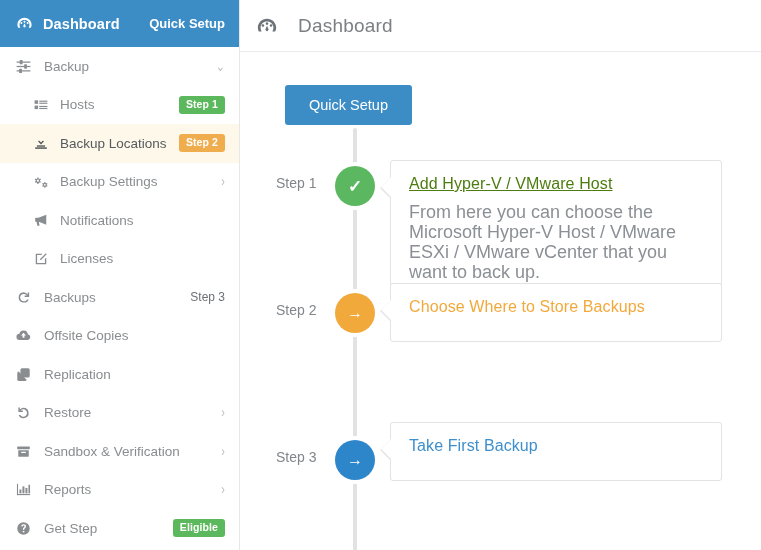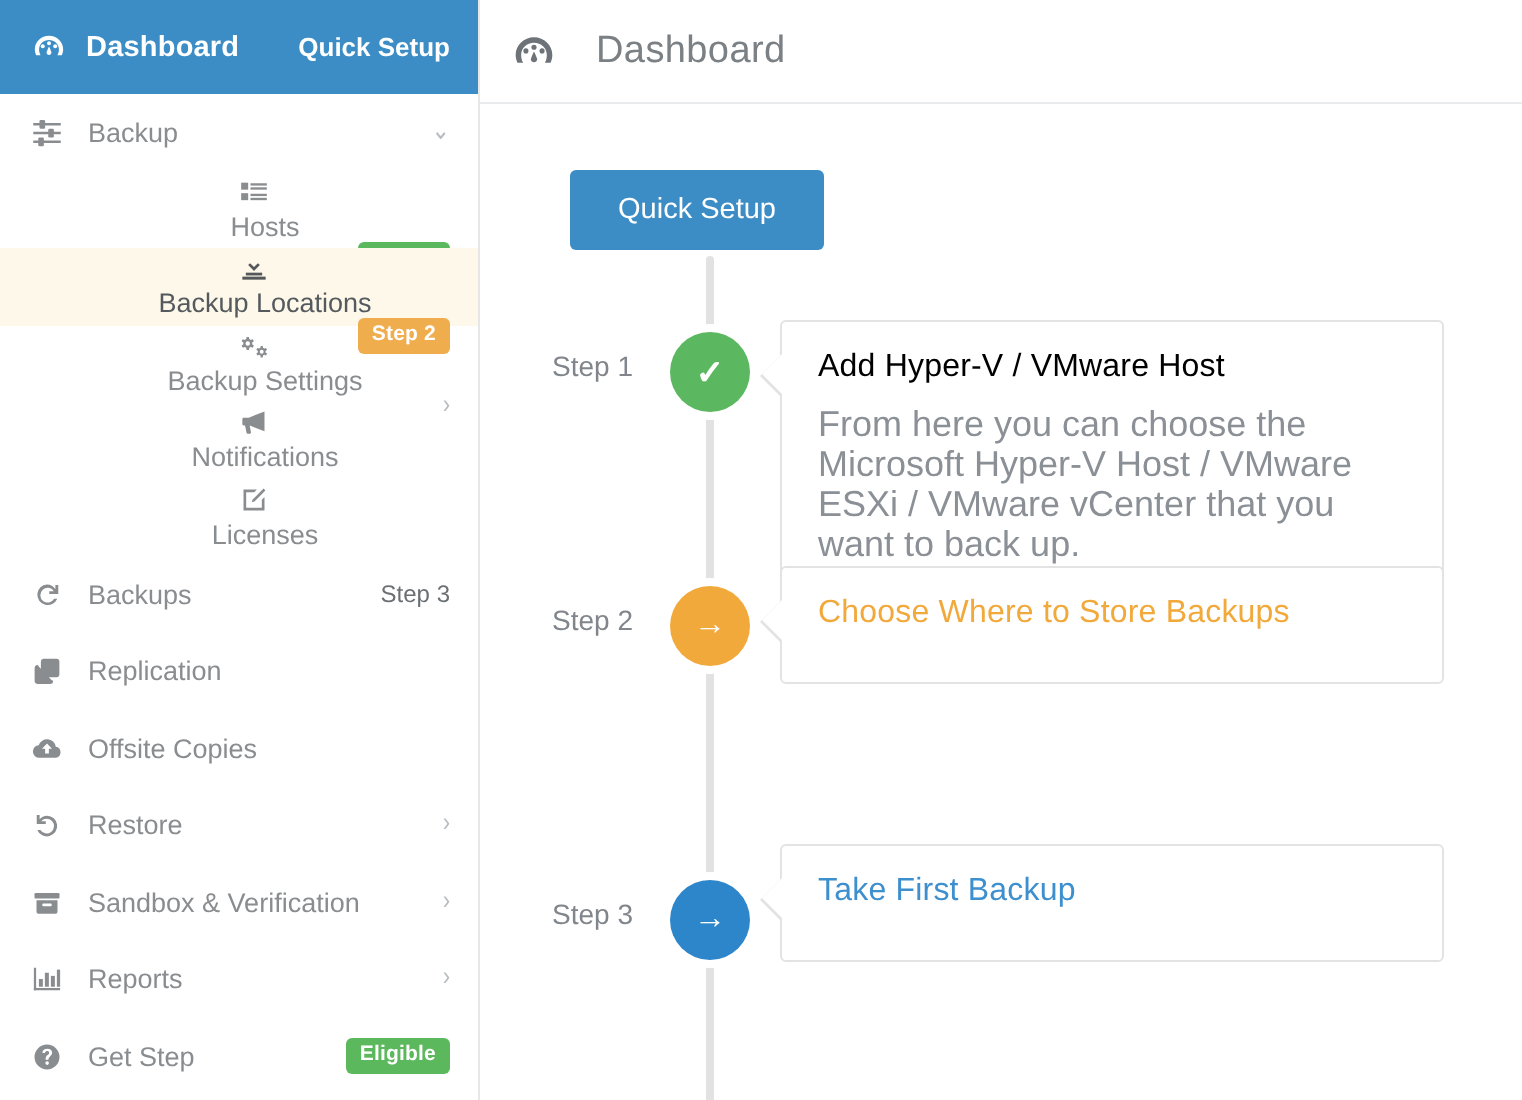--- a/index.html
+++ b/index.html
@@ -49,21 +49,21 @@
     cursor: pointer;
     position: relative;
   }
   .sb-item .ic {
     width: 22px; flex: 0 0 22px;
     display: flex; align-items: center; justify-content: flex-start;
     color: #8a8d90;
   }
   .sb-item .ic svg { display:block; }
   .sb-item .lbl { margin-left: 6px; white-space: nowrap; }
-  .sb-item.sub { padding-left: 34px; flex-direction: column; }
+  .sb-item.sub { padding-left: 34px; }
   .sb-item.sub .ic { width: 20px; flex: 0 0 20px; }
   .sb-item.active {
     background: #fdf8e9;
     color: #555a5e;
   }
   .sb-item.active .ic { color: #55585b; }
   .sb-item.active::before {
     content:""; position:absolute; left:0; top:0; bottom:0;
     width:3px; background:#f0ad4e; display:none;
   }
@@ -172,21 +172,21 @@
   }
   .card::after {
     left: -10px;
     border-width: 10px 10px 10px 0;
     border-color: transparent #ffffff transparent transparent;
   }
   .card h3 {
     font-size: 16px; font-weight: normal;
     margin-bottom: 9px; letter-spacing: .1px;
   }
-  .card h3.green  { color: #000000; }
+  .card h3.green  { color: #4d7c0f; text-decoration: underline; }
   .card h3.orange { color: #f2a93b; }
   .card h3.blue   { color: #3d8fce; }
   .card p {
     font-size: 18px; color: #8b9096; line-height: 20px;
   }
 </style>
 </head>
 <body>
 
 <div class="app">
@@ -292,36 +292,36 @@
               <path d="M12 3.5c2.8 0 5.3 1.5 6.7 3.8V4h2.3v7.2h-7.2V8.9h3.7A5.9 5.9 0 1 0 17.7 15h2.5A8.3 8.3 0 1 1 12 3.5z"></path>
             </svg>
           </span>
           <span class="lbl">Backups</span>
           <span class="right">
             <span class="plain-step">Step 3</span>
           </span>
         </div>
         <div class="sb-item top">
           <span class="ic">
+            <svg width="15" height="15" viewBox="0 0 24 24" fill="currentColor" aria-hidden="true">
+              <path d="M19 10.1A7 7 0 0 0 5.4 9 5 5 0 0 0 6 19h13a4.5 4.5 0 0 0 0-8.9z"></path>
+              <path fill="#fff" d="M12 7.6l4 4.2h-2.5v3.8h-3v-3.8H8z"></path>
+            </svg>
+          </span>
+          <span class="lbl">Offsite Copies</span>
+          <span class="right"></span>
+        </div>
+        <div class="sb-item top">
+          <span class="ic">
             <svg width="15" height="15" viewBox="0 0 24 24" fill="currentColor" aria-hidden="true" stroke="currentColor" stroke-width="1.8">
               <rect x="8" y="3" width="13" height="13" rx="1.5"></rect>
               <path d="M16 19.5V20a1.5 1.5 0 0 1-1.5 1.5h-10A1.5 1.5 0 0 1 3 20V9.5A1.5 1.5 0 0 1 4.5 8H5"></path>
             </svg>
           </span>
           <span class="lbl">Replication</span>
-          <span class="right"></span>
-        </div>
-        <div class="sb-item top">
-          <span class="ic">
-            <svg width="15" height="15" viewBox="0 0 24 24" fill="currentColor" aria-hidden="true">
-              <path d="M19 10.1A7 7 0 0 0 5.4 9 5 5 0 0 0 6 19h13a4.5 4.5 0 0 0 0-8.9z"></path>
-              <path fill="#fff" d="M12 7.6l4 4.2h-2.5v3.8h-3v-3.8H8z"></path>
-            </svg>
-          </span>
-          <span class="lbl">Offsite Copies</span>
           <span class="right"></span>
         </div>
         <div class="sb-item top">
           <span class="ic">
             <svg width="15" height="15" viewBox="0 0 24 24" fill="currentColor" aria-hidden="true">
               <path d="M12 4.5A8.3 8.3 0 1 1 4.2 16h2.5A5.9 5.9 0 1 0 7.3 8.9H11v2.3H3.8V4h2.3v3.3A8.27 8.27 0 0 1 12 4.5z"></path>
             </svg>
           </span>
           <span class="lbl">Restore</span>
           <span class="right">

